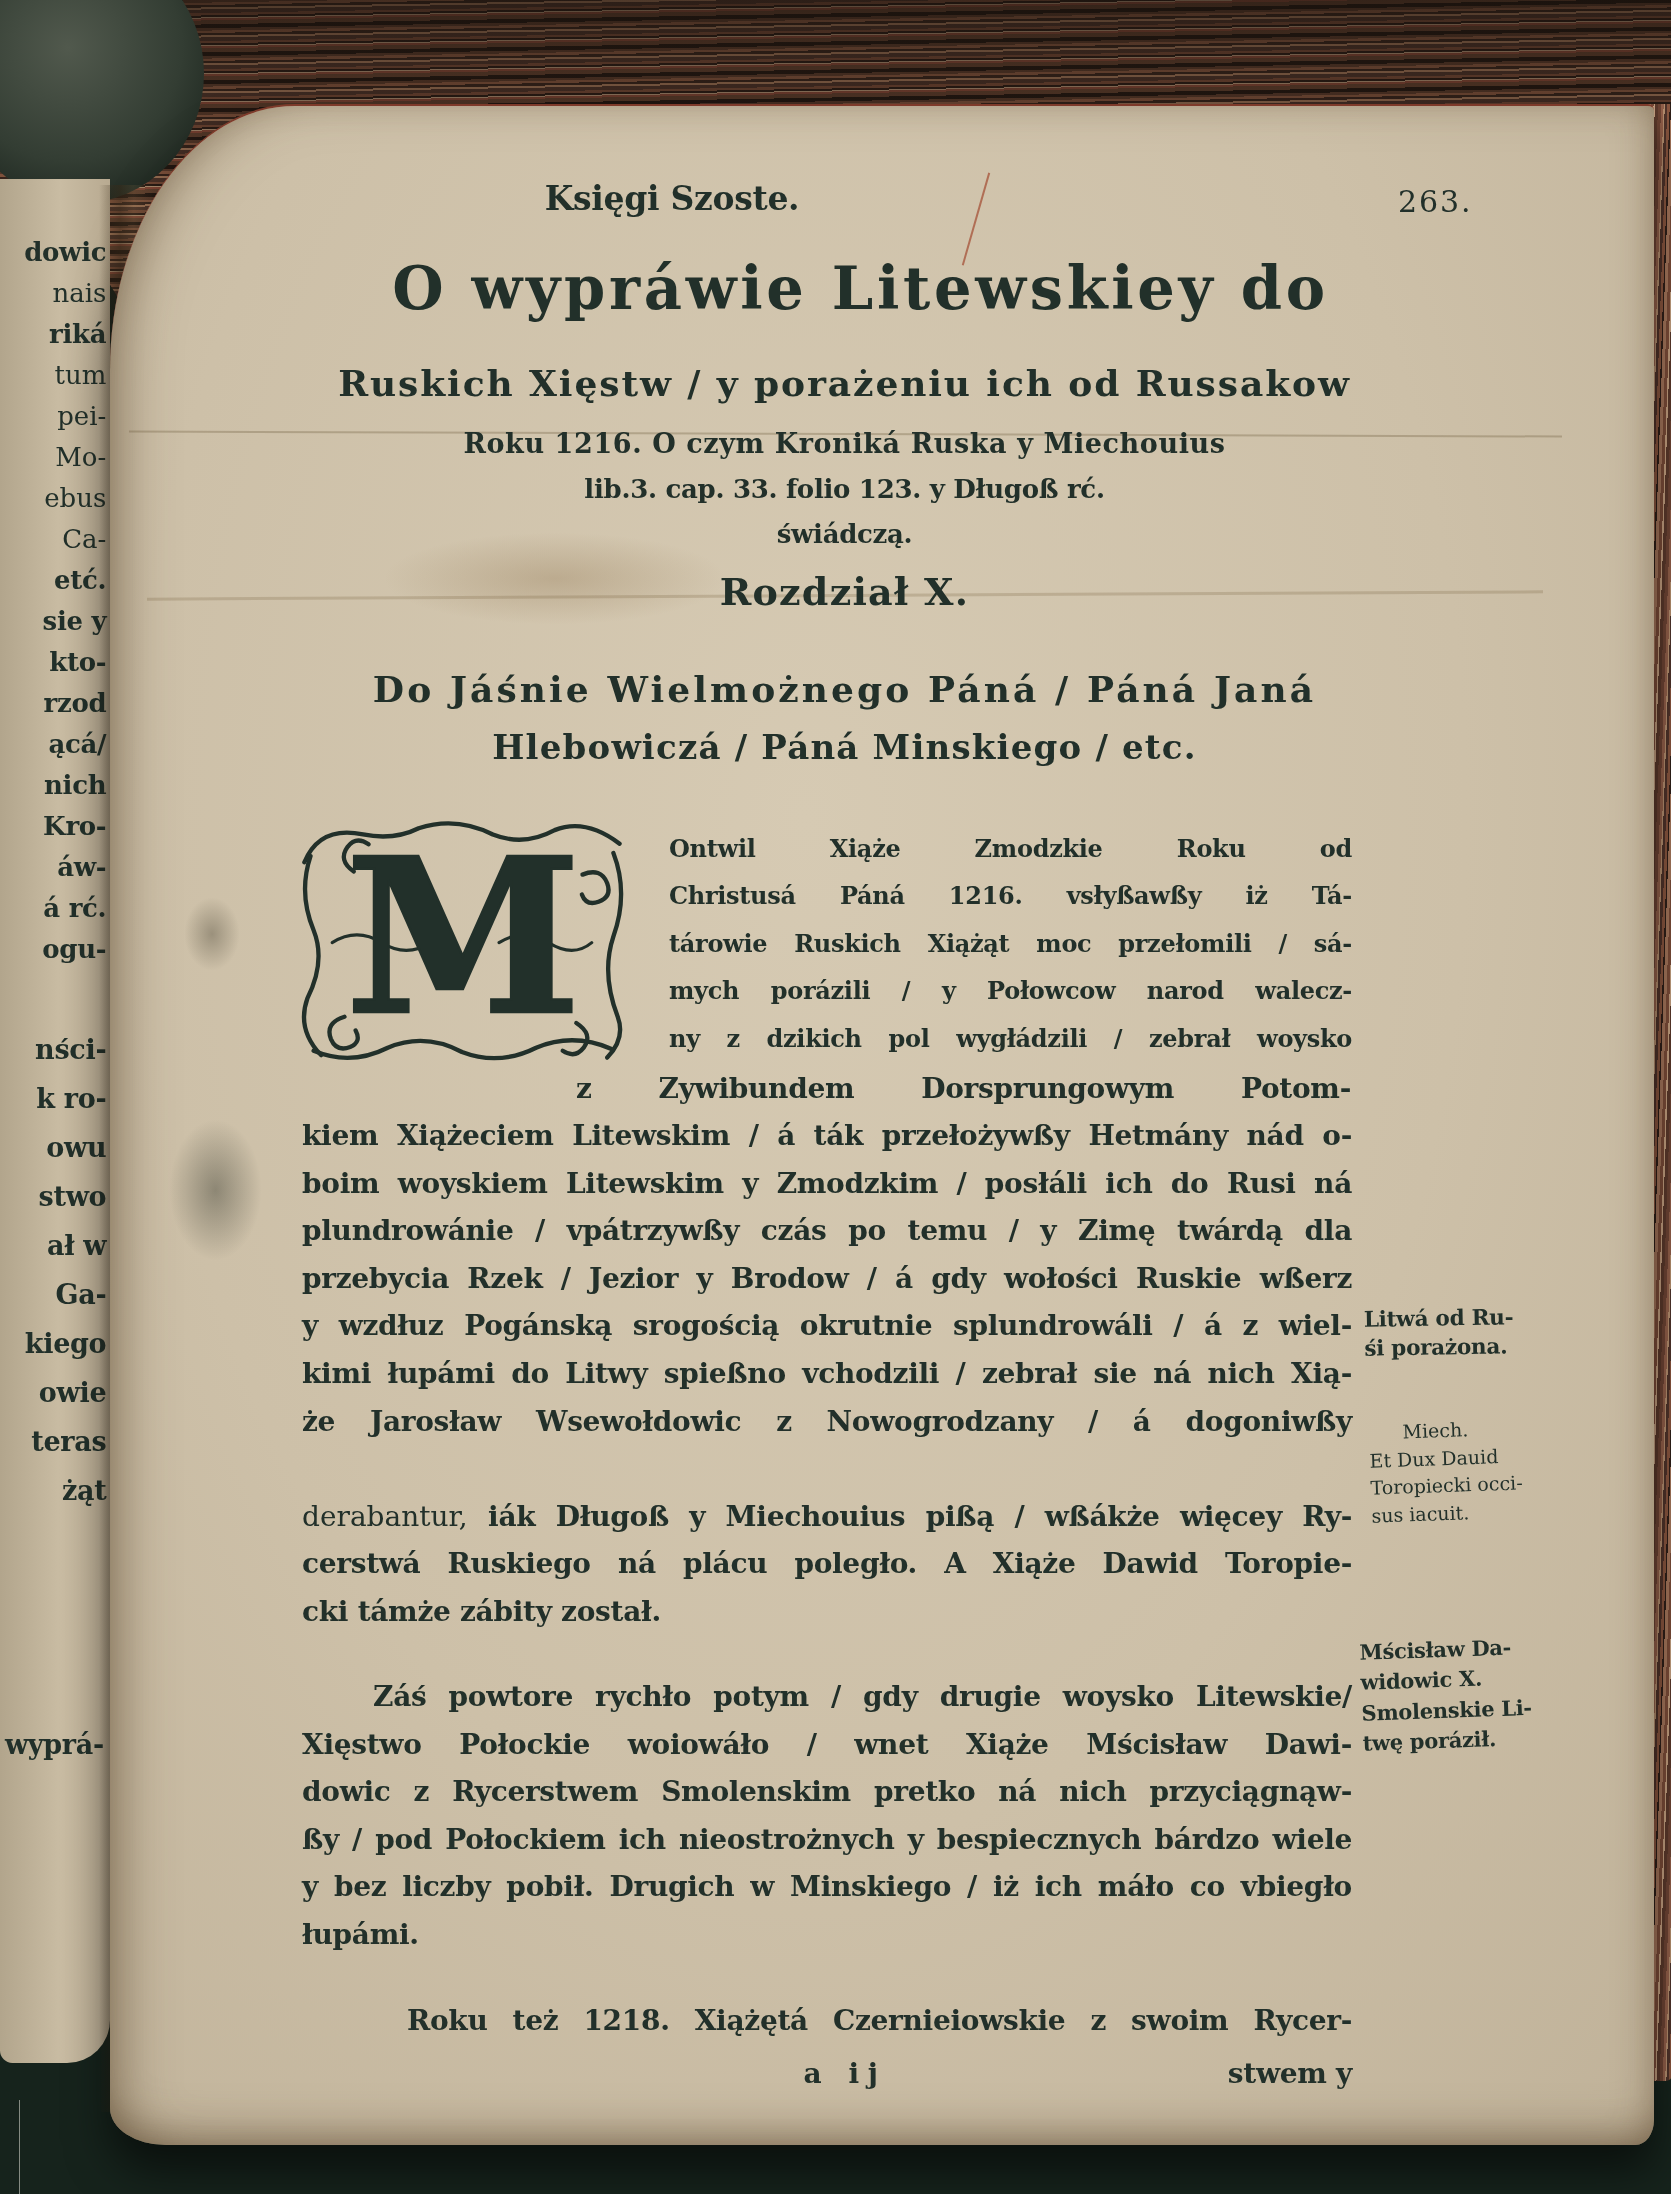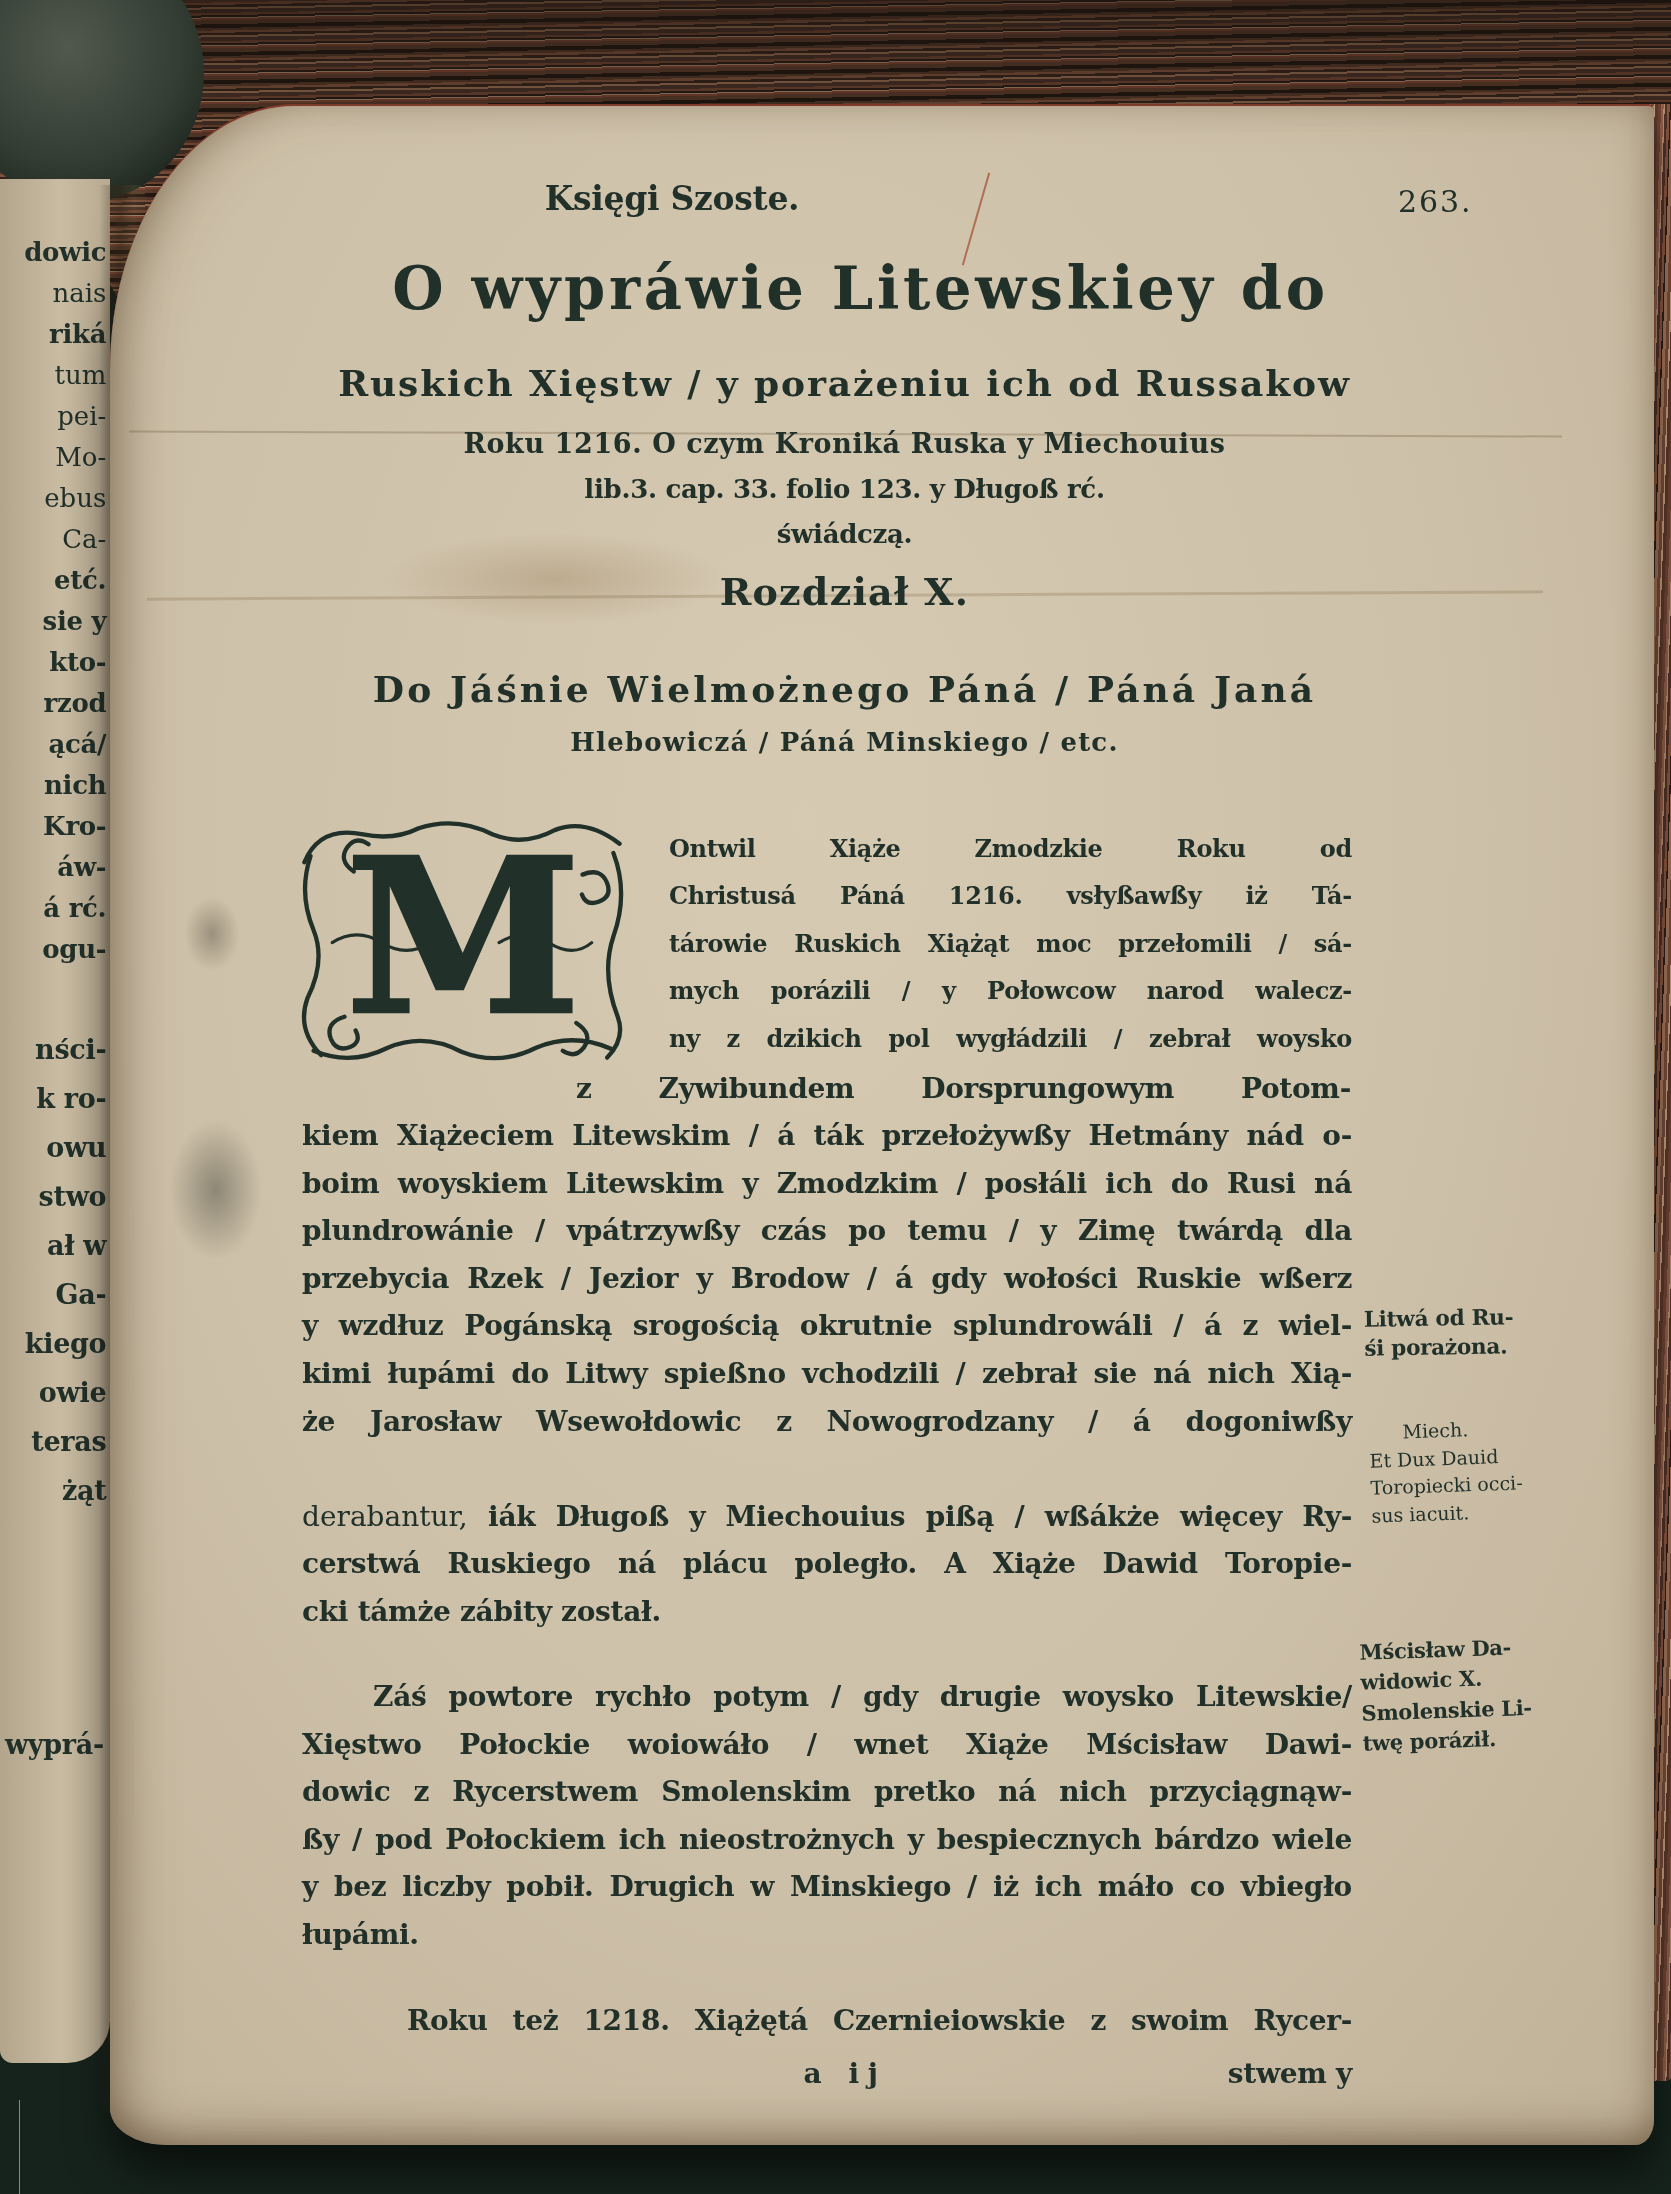--- a/index.html
+++ b/index.html
@@ -137,21 +137,21 @@
     <div class="abs rm" style="left:1288px;top:78px;font-size:30px;letter-spacing:1.9px;">263.</div>
 
     <div class="abs bl ctr" style="left:102px;top:148px;width:1297px;font-size:59px;letter-spacing:3.7px;">O wypráwie Litewskiey do</div>
     <div class="abs bl ctr" style="left:86px;top:256px;width:1297px;font-size:36px;letter-spacing:1.9px;">Ruskich Xięstw / y porażeniu ich od Russakow</div>
     <div class="abs bl ctr" style="left:86px;top:322px;width:1297px;font-size:27px;letter-spacing:0.6px;">Roku 1216. O czym Kroniká Ruska y Miechouius</div>
     <div class="abs bl ctr" style="left:86px;top:368px;width:1297px;font-size:26px;">lib.3. cap. 33. folio 123. y Długoß rć.</div>
     <div class="abs bl ctr" style="left:86px;top:413px;width:1297px;font-size:26px;">świádczą.</div>
     <div class="abs bl ctr" style="left:86px;top:463px;width:1297px;font-size:38px;letter-spacing:1.2px;">Rozdział X.</div>
 
     <div class="abs bl ctr" style="left:49px;top:562px;width:1371px;font-size:36px;letter-spacing:3.1px;">Do Jáśnie Wielmożnego Páná / Páná Janá</div>
-    <div class="abs bl ctr" style="left:49px;top:621px;width:1371px;font-size:26px;letter-spacing:1.2px;">Hlebowiczá / Páná Minskiego / etc.</div>
+    <div class="abs bl ctr" style="left:49px;top:621px;width:1371px;font-size:34px;letter-spacing:1.2px;">Hlebowiczá / Páná Minskiego / etc.</div>
 
     <div class="dropcap-box">
       <svg width="337" height="246" viewBox="0 0 545 398">
         <g stroke="#22302a" fill="none" stroke-width="7" stroke-linecap="round">
           <path d="M15 70 Q40 10 110 25 Q160 35 200 15 Q260 -5 320 25 Q370 45 420 18 Q470 -2 525 40"></path>
           <path d="M25 60 Q5 120 30 180 Q50 230 20 290 Q2 340 42 382"></path>
           <path d="M30 375 Q90 400 150 370 Q210 345 270 377 Q330 400 390 370 Q450 345 512 372"></path>
           <path d="M515 55 Q540 120 515 190 Q495 250 522 320 Q535 355 505 386"></path>
           <path d="M80 320 q-32 10 -22 36 q9 21 31 13 q19 -8 9 -27"></path>
           <path d="M465 90 q30 -12 40 14 q8 22 -14 30 q-20 7 -27 -12"></path>

